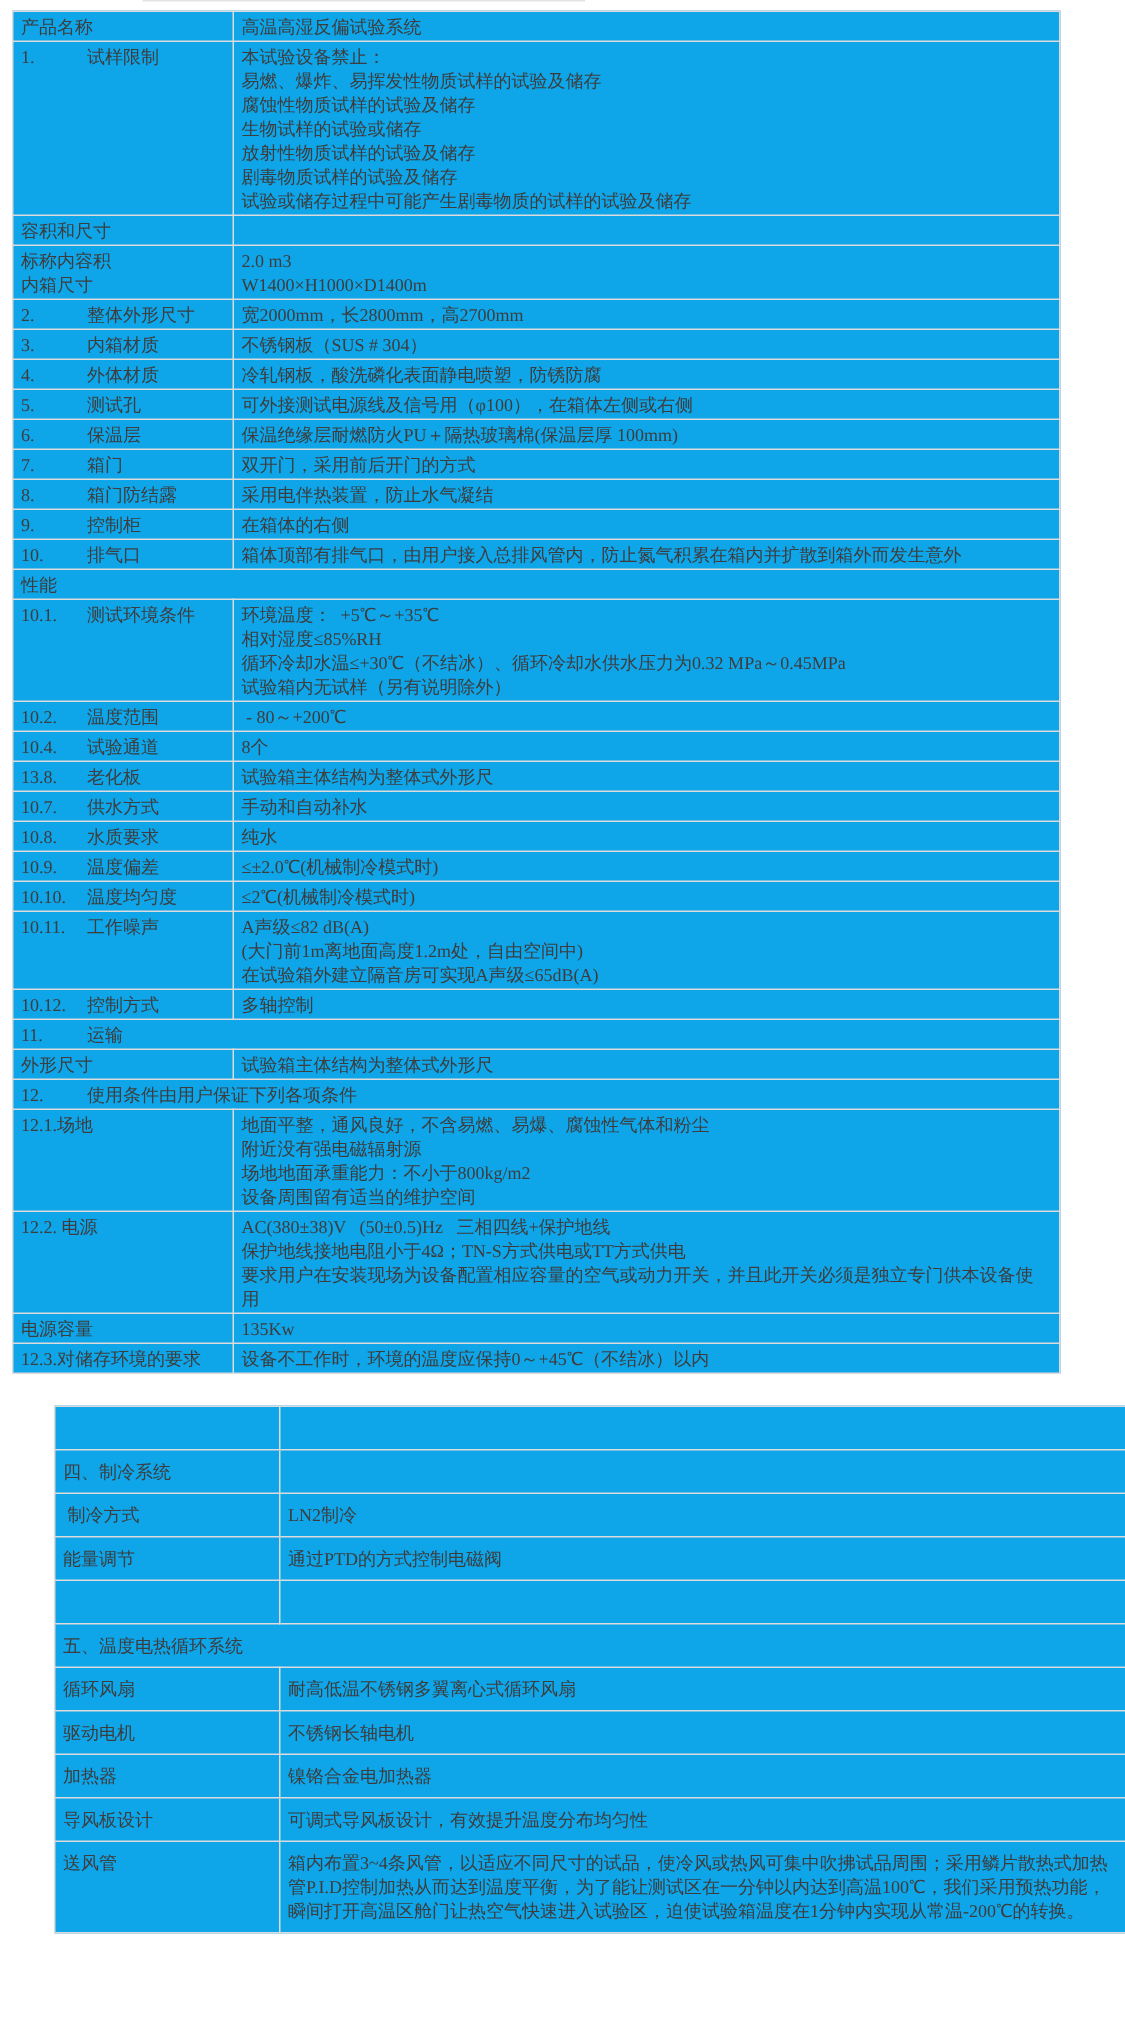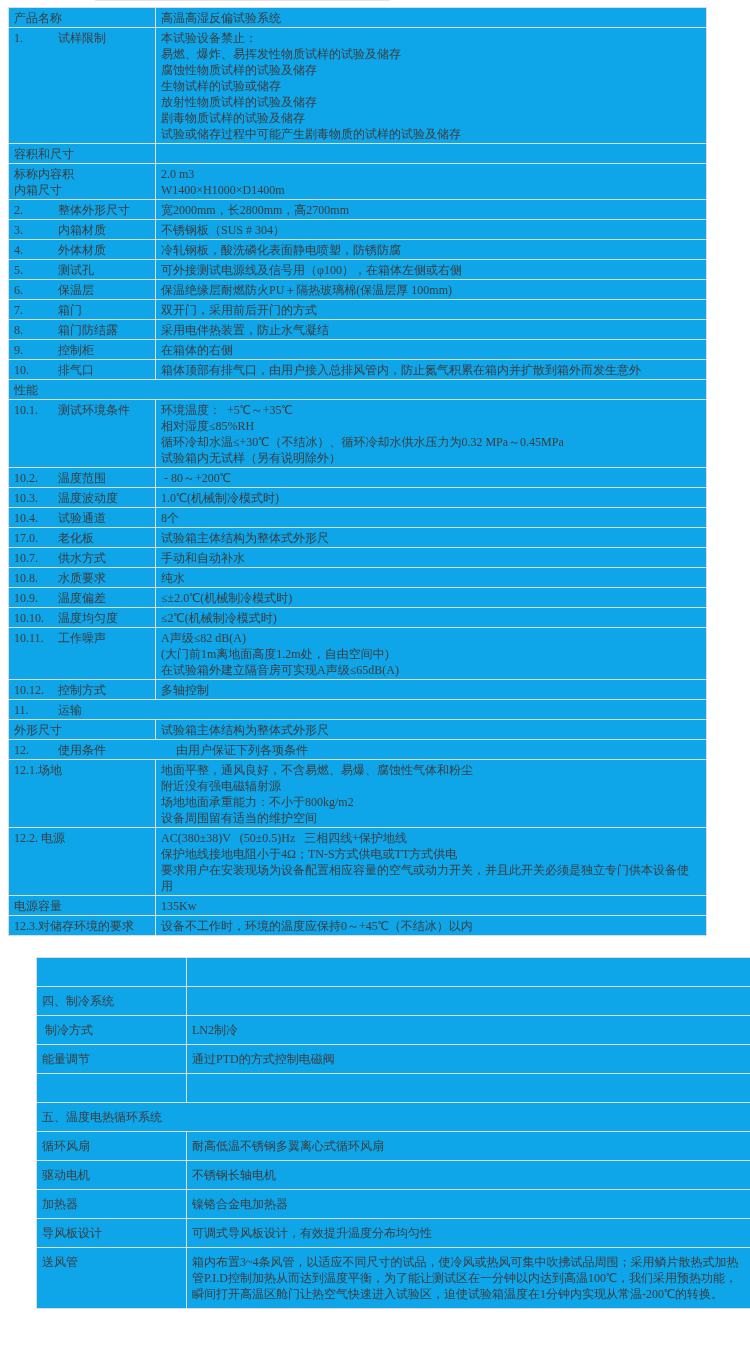--- a/index.html
+++ b/index.html
@@ -15,21 +15,21 @@
   #table2{width:720px;margin-top:21px;margin-left:28px;}
   td{
     border:1px solid #dcdcdc;vertical-align:top;
     padding:2px 6px 1px 5px;line-height:16px;height:16px;
     white-space:pre-wrap;overflow-wrap:break-word;word-break:break-all;
   }
   #table1 td.label-cell{width:135px;}
   #table2 td.label-cell{width:138px;}
   #table2 td{padding-top:6px;padding-bottom:6px;}
   .num{display:inline-block;min-width:44px;}
-  .extra{margin-left:70px;}
+  .extra{}
 </style>
 </head>
 <body>
 
 <div class="top-remnant"></div>
 
 <div class="doc">
   <table id="table1">
     <tbody>
         <tr>
@@ -100,29 +100,25 @@
           <td class="value-cell"><span>环境温度：  +5℃～+35℃
 相对湿度≤85%RH
 循环冷却水温≤+30℃（不结冰）、循环冷却水供水压力为0.32 MPa～0.45MPa
 试验箱内无试样（另有说明除外）</span></td>
         </tr>
         <tr>
           <td class="label-cell"><span class="num">10.2.</span><span>温度范围</span></td>
           <td class="value-cell"><span> - 80～+200℃</span></td>
         </tr>
         <tr>
-          <td class="label-cell"><span class="num">10.3.</span><span>温度波动度</span></td>
-          <td class="value-cell"><span>1.0℃(机械制冷模式时)</span></td>
-        </tr>
-        <tr>
           <td class="label-cell"><span class="num">10.4.</span><span>试验通道</span></td>
           <td class="value-cell"><span>8个</span></td>
         </tr>
         <tr>
-          <td class="label-cell"><span class="num">17.0.</span><span>老化板</span></td>
+          <td class="label-cell"><span class="num">13.8.</span><span>老化板</span></td>
           <td class="value-cell"><span>试验箱主体结构为整体式外形尺</span></td>
         </tr>
         <tr>
           <td class="label-cell"><span class="num">10.7.</span><span>供水方式</span></td>
           <td class="value-cell"><span>手动和自动补水</span></td>
         </tr>
         <tr>
           <td class="label-cell"><span class="num">10.8.</span><span>水质要求</span></td>
           <td class="value-cell"><span>纯水</span></td>
         </tr>

